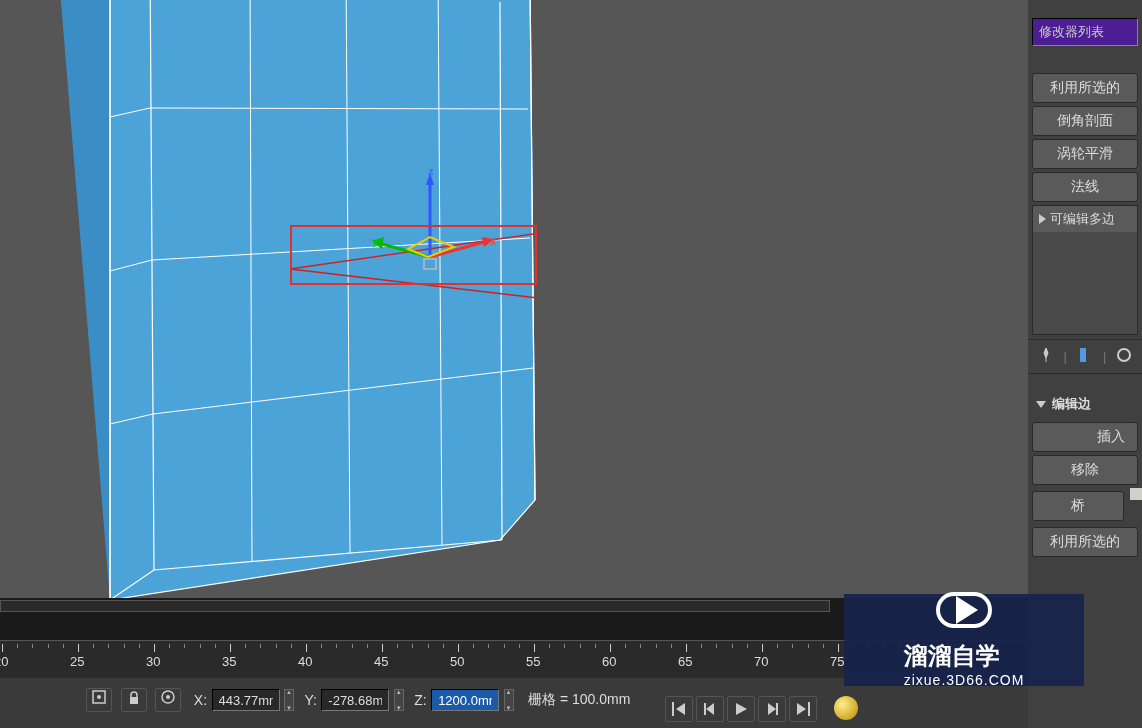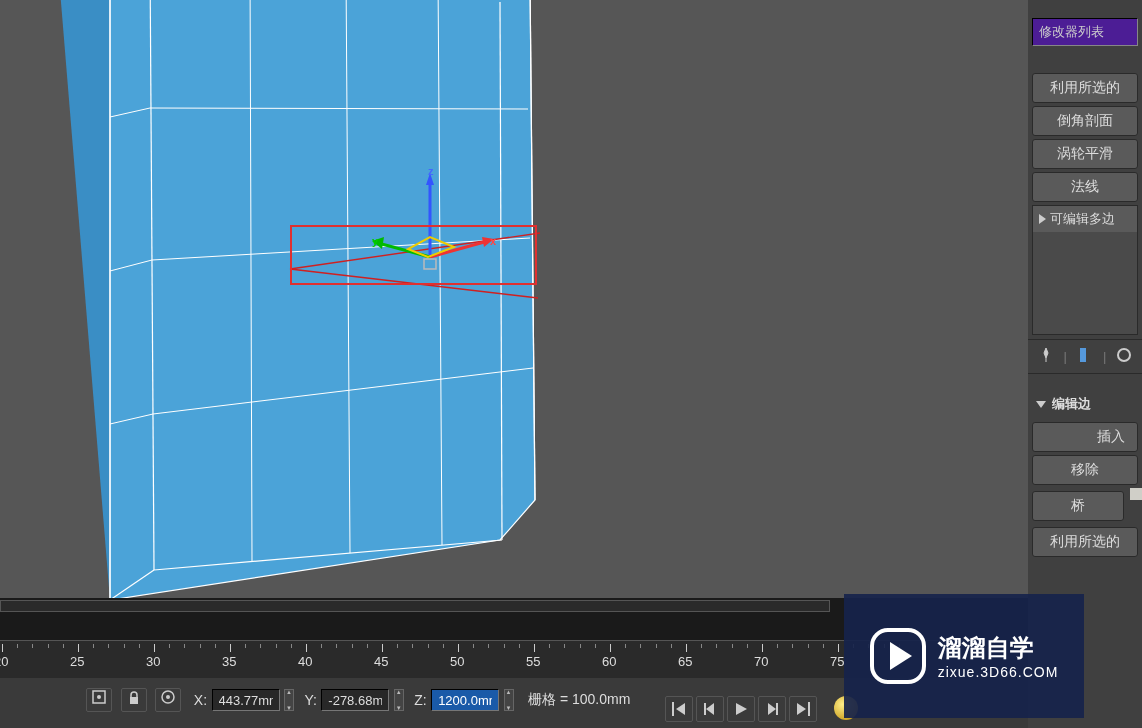--- a/index.html
+++ b/index.html
@@ -67,21 +67,21 @@
     
     .rollout-header { padding: 6px 8px; color: #ddd; display: flex; align-items: center; gap: 6px; margin-top: 15px; font-weight: bold; }
     .rollout-arrow { width: 0; height: 0; border-left: 5px solid transparent; border-right: 5px solid transparent; border-top: 7px solid #ccc; }
     
     .edit-btn { display: block; background: #5a5a5a; border: 1px solid #2a2a2a; border-radius: 3px; color: #ddd; padding: 5px 0; margin: 3px 4px; text-align: center; font-size: 14px; cursor: pointer; }
     .edit-btn-row { display: flex; }
     .edit-btn-row .edit-btn { flex: 1; }
     .checkbox-mini { display: inline-block; width: 12px; height: 12px; background: #d0cfc8; margin-left: 2px; vertical-align: middle; }
     
     
-    .watermark { position: absolute; left: 844px; top: 594px; width: 240px; height: 124px; background: rgba(22,35,75,0.92); display: flex; align-items: center; justify-content: center; gap: 12px; }
+    .watermark { position: absolute; left: 844px; top: 594px; width: 240px; height: 92px; background: rgba(22,35,75,0.92); display: flex; align-items: center; justify-content: center; gap: 12px; flex-direction: column; }
     .wm-icon { width: 56px; height: 56px; border-radius: 18px; border: 4px solid #fff; display: flex; align-items: center; justify-content: center; }
     .wm-play { width: 0; height: 0; border-top: 14px solid transparent; border-bottom: 14px solid transparent; border-left: 22px solid #fff; margin-left: 6px; }
     .wm-text { color: #fff; }
     .wm-text .t1 { font-size: 24px; font-weight: bold; }
     .wm-text .t2 { font-size: 14px; letter-spacing: 1px; }
     .orb-icon { position: absolute; left: 834px; top: 8px; width: 24px; height: 24px; border-radius: 50%; background: radial-gradient(circle at 35% 35%, #ffee88, #bb8800); }
   </style>
 </head>
 <body>
 

